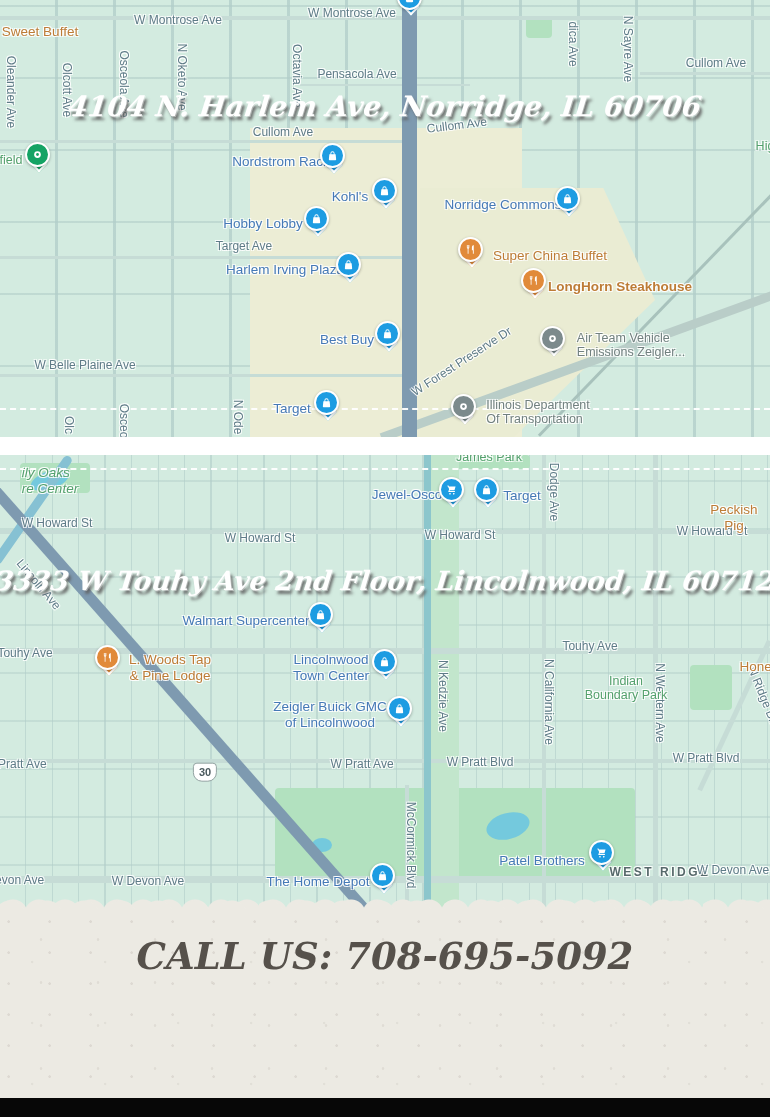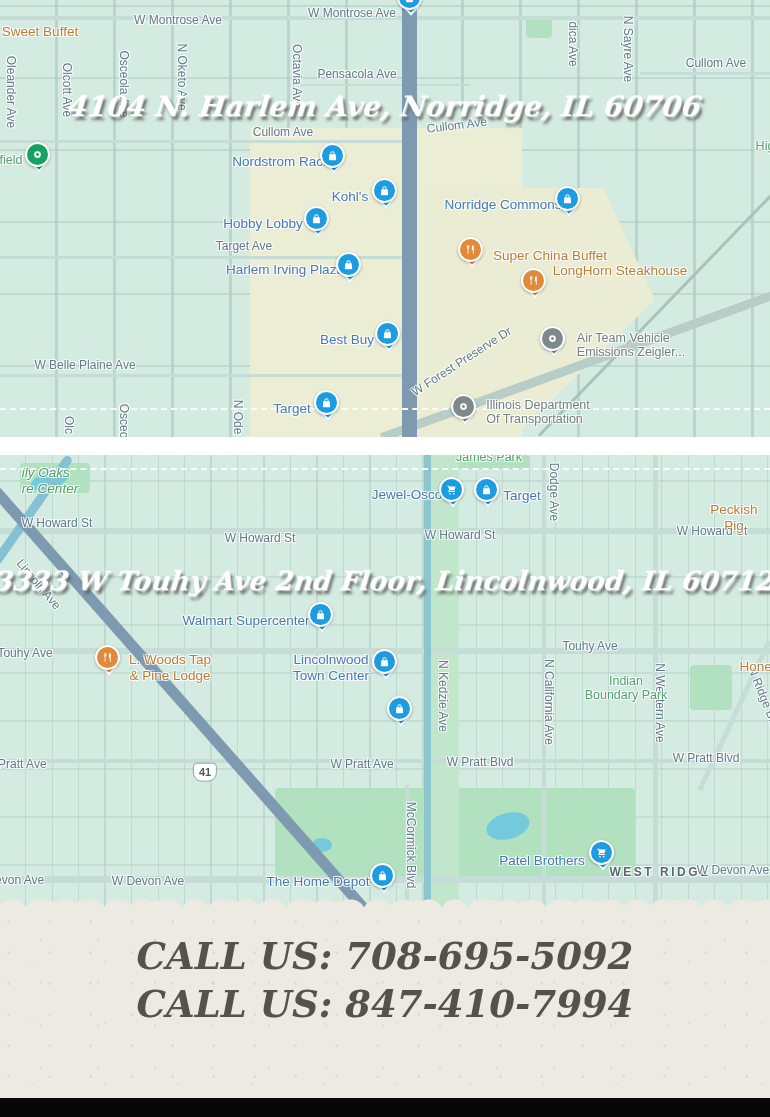--- a/index.html
+++ b/index.html
@@ -122,21 +122,21 @@
       <span class="lbl street vert" style="left: 237px; top: 417px;">N Ode</span>
       <span class="lbl poi-orange" style="left: 40px; top: 32px;">Sweet Buffet</span>
       <span class="lbl poi-green" style="left: 11px; top: 160px;">field</span>
       <span class="lbl poi-green" style="left: 765px; top: 146px;">Hig</span>
       <span class="lbl poi-blue" style="left: 281px; top: 162px;">Nordstrom Rack</span>
       <span class="lbl poi-blue" style="left: 350px; top: 197px;">Kohl's</span>
       <span class="lbl poi-blue" style="left: 263px; top: 224px;">Hobby Lobby</span>
       <span class="lbl poi-blue" style="left: 285px; top: 270px;">Harlem Irving Plaza</span>
       <span class="lbl poi-blue" style="left: 503px; top: 205px;">Norridge Commons</span>
       <span class="lbl poi-orange" style="left: 546px; top: 256px; padding-left: 8px;">Super China Buffet</span>
-      <span class="lbl poi-orange" style="left: 620px; top: 271px;">LongHorn Steakhouse</span>
+      <span class="lbl poi-orange" style="left: 620px; top: 287px; font-weight: bold;">LongHorn Steakhouse</span>
       <span class="lbl poi-blue" style="left: 347px; top: 340px;">Best Buy</span>
       <span class="lbl poi-blue" style="left: 292px; top: 409px;">Target</span>
       <span class="lbl poi-gray" style="left: 631px; top: 345px;">Air Team Vehicle
 Emissions Zeigler...</span>
       <span class="lbl poi-gray" style="left: 538px; top: 412px;">Illinois Department
 Of Transportation</span>
       <div class="pin" style="left: 410px; top: 3px;">
         <span class="pin-tail" style="background:#1d9ce2"></span>
         <span class="pin-circle" style="background:#1d9ce2">
           <svg viewBox="0 0 24 24">
@@ -284,35 +284,37 @@
       <span class="lbl street" style="left: 590px; top: 192px;">Touhy Ave</span>
       <span class="lbl street vert" style="left: 442px; top: 241px;">N Kedzie Ave</span>
       <span class="lbl street vert" style="left: 548px; top: 247px;">N California Ave</span>
       <span class="lbl street vert" style="left: 659px; top: 248px;">N Western Ave</span>
       <span class="lbl street" style="left: 764px; top: 245px; transform: translate(-50%, -50%) rotate(68deg);">N Ridge Blvd</span>
       <span class="lbl poi-green" style="left: 626px; top: 233px;">Indian
 Boundary Park</span>
       <span class="lbl poi-orange" style="left: 759px; top: 212px;">Honey</span>
       <span class="lbl street" style="left: 15px; top: 310px;">W Pratt Ave</span>
       <span class="lbl street" style="left: 362px; top: 310px;">W Pratt Ave</span>
-      <span class="lbl shield" style="left: 205px; top: 317px;">41</span>
+      <span class="lbl shield" style="left: 205px; top: 317px;">30</span>
       <span class="lbl street" style="left: 480px; top: 308px;">W Pratt Blvd</span>
       <span class="lbl street" style="left: 706px; top: 304px;">W Pratt Blvd</span>
       <span class="lbl street vert" style="left: 410px; top: 390px;">McCormick Blvd</span>
       <span class="lbl street" style="left: 8px; top: 426px;">W Devon Ave</span>
       <span class="lbl street" style="left: 148px; top: 427px;">W Devon Ave</span>
       <span class="lbl poi-dark" style="left: 660px; top: 418px;">WEST RIDGE</span>
       <span class="lbl street" style="left: 733px; top: 416px;">W Devon Ave</span>
       <span class="lbl poi-blue" style="left: 407px; top: 40px;">Jewel-Osco</span>
       <span class="lbl poi-blue" style="left: 522px; top: 41px;">Target</span>
       <span class="lbl poi-blue" style="left: 246px; top: 166px;">Walmart Supercenter</span>
       <span class="lbl poi-orange" style="left: 170px; top: 213px;">L. Woods Tap
 &amp; Pine Lodge</span>
       <span class="lbl poi-blue" style="left: 331px; top: 213px;">Lincolnwood
 Town Center</span>
+      <span class="lbl poi-blue" style="left: 330px; top: 260px;">Zeigler Buick GMC
+of Lincolnwood</span>
       <span class="lbl poi-blue" style="left: 318px; top: 427px;">The Home Depot</span>
       <span class="lbl poi-blue" style="left: 542px; top: 406px;">Patel Brothers</span>
       <div class="pin" style="left: 452px; top: 40px;">
         <span class="pin-tail" style="background:#1d9ce2"></span>
         <span class="pin-circle" style="background:#1d9ce2">
           <svg viewBox="0 0 24 24">
             <path fill="#fff" d="M4.5 4.5h2l.8 1.9h12.2l-2 6.8H8.9l-.5 1.6h9.9v1.7H6L7.6 11 5.4 6.2H4.5zM9.2 18.2a1.5 1.5 0 1 1-.01 0zM16.2 18.2a1.5 1.5 0 1 1-.01 0z"></path>
           </svg>
         </span>
       </div>
@@ -369,17 +371,16 @@
         <span class="pin-circle" style="background:#1d9ce2">
           <svg viewBox="0 0 24 24">
             <path fill="#fff" d="M4.5 4.5h2l.8 1.9h12.2l-2 6.8H8.9l-.5 1.6h9.9v1.7H6L7.6 11 5.4 6.2H4.5zM9.2 18.2a1.5 1.5 0 1 1-.01 0zM16.2 18.2a1.5 1.5 0 1 1-.01 0z"></path>
           </svg>
         </span>
       </div>
     </div>
 
   <div id="footer">
     <div class="phone phone1">CALL US: 708-695-5092</div>
-    <div class="phone phone2">CALL US: 847-410-7994</div>
   </div>
 
   <div id="bottombar"></div>
 </div>
 
 </body></html>

